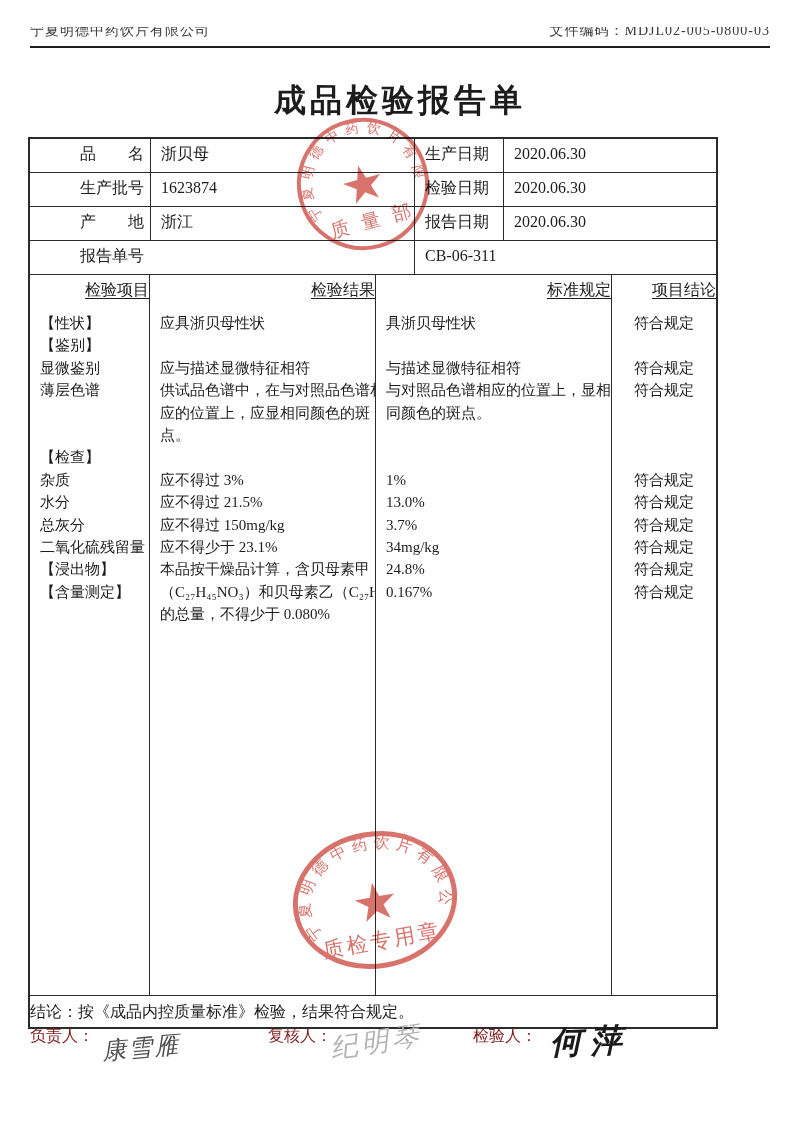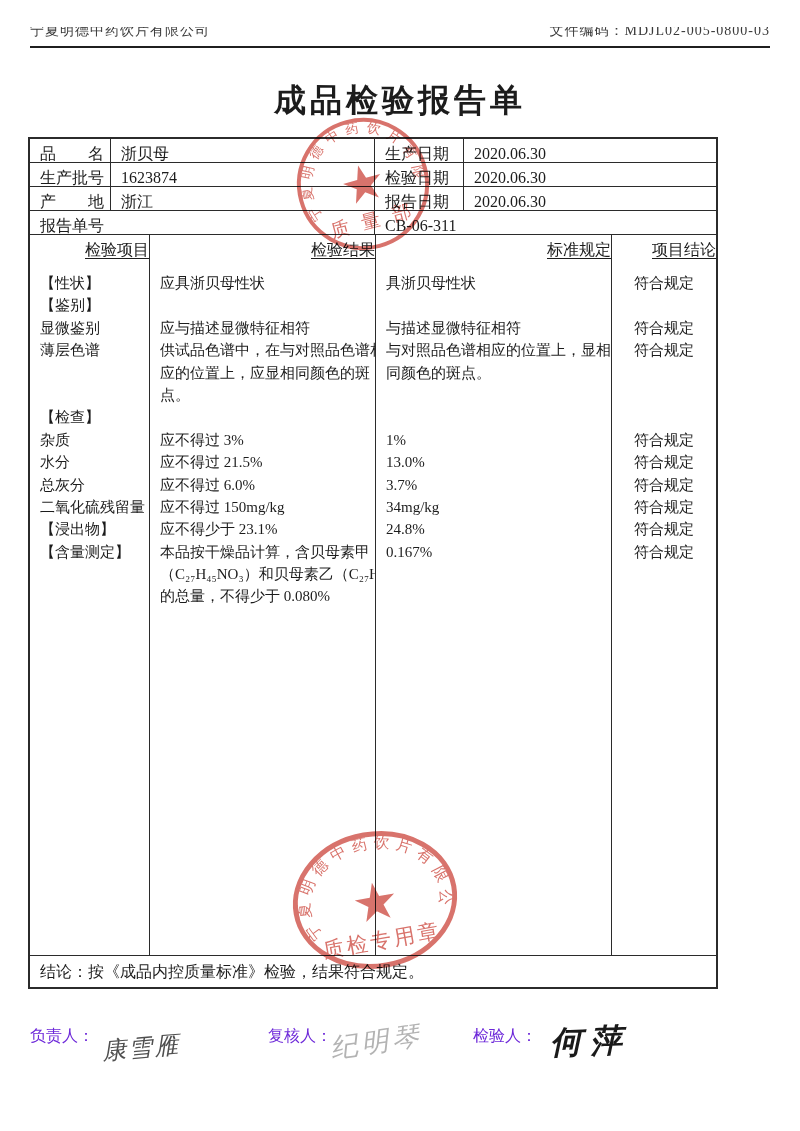--- a/index.html
+++ b/index.html
@@ -14,44 +14,44 @@
   .hdr-clip { position:absolute; top:27px; height:18px; overflow:hidden; color:#3a3a3a; }
   .hdr-clip .inner { display:block; margin-top:-5px; font-size:14px; letter-spacing:1px; white-space:nowrap; }
   .hdr-left  { left:30px;  width:320px; }
   .hdr-right { right:30px; width:330px; text-align:right; }
   .hdr-rule { position:absolute; left:30px; top:46px; width:740px; height:2px; background:#1f1f1f; }
   
   .title { position:absolute; top:79px; left:0; width:100%; text-align:center;
            font-size:32px; font-weight:bold; letter-spacing:4px; }
   
   .tbl { position:absolute; left:28px; top:137px; width:690px; border:2px solid #2b2b2b; background:transparent; }
-  .irow { display:grid; grid-template-columns:81px 264px 89px 1fr; height:24px; border-bottom:1px solid #2b2b2b; }
+  .irow { display:grid; grid-template-columns:81px 264px 89px 1fr; height:34px; border-bottom:1px solid #2b2b2b;padding-left:40px; }
   .irow:nth-child(4) { grid-template-columns:345px 1fr; }
   .cell { font-size:16px; line-height:30px; padding-left:10px; white-space:nowrap; overflow:hidden; }
   .cell.bl { border-right:1px solid #2b2b2b; }
   .cell.spread { display:flex; justify-content:space-between; padding:0 12px 0 10px; }
   
   .ihead { display:grid; grid-template-columns:120px 226px 236px 1fr; height:30px; }
   .ihead .hcell { font-size:16px; line-height:30px; text-align:right; }
   .ihead .hcell span { text-decoration:underline; text-underline-offset:3px; }
   .ihead .hcell.bl { border-right:1px solid #2b2b2b; }
   .ibody { display:grid; grid-template-columns:120px 226px 236px 1fr; height:690px; }
   .icol { padding:7px 0 0 10px; overflow:hidden; }
   .icol.bl { border-right:1px solid #2b2b2b; }
   .icol.ctr { text-align:center; padding-left:0; }
   .iline { height:22.4px; line-height:22.4px; font-size:15px; white-space:nowrap; }
-  .concl { border-top:1px solid #2b2b2b; height:32px; line-height:31px; font-size:16px; padding-left:10px; }
+  .concl { border-top:1px solid #2b2b2b; height:32px; line-height:31px; font-size:16px; }
   
   .stamp { position:absolute; mix-blend-mode:multiply; opacity:.82; }
   .stamp text { font-family:"Liberation Serif","DejaVu Serif",serif; }
   #stamp-top { left:288px; top:109px; }
   #stamp-bottom { left:280px; top:818px; }
   
   .sig-row { position:absolute; left:0; top:1022px; width:100%; height:70px; }
-  .sig-label { position:absolute; font-size:16px; color:#6d28d9; white-space:nowrap; }
+  .sig-label { position:absolute; font-size:16px; color:#7f1d1d; white-space:nowrap; }
   .sig-name { position:absolute; white-space:nowrap; }
   .sig-owner-label { left:30px; top:4px; }
   .sig-owner-name { left:102px; top:10px; font-size:24px; color:#4f4f4f; font-style:italic;
                     transform:rotate(-5deg); letter-spacing:2px; }
   .sig-review-label { left:268px; top:4px; }
   .sig-review-name { left:330px; top:2px; font-size:27px; color:#b3b3b3; font-style:italic;
                      transform:rotate(-8deg); letter-spacing:4px; }
   .sig-inspector-label { left:473px; top:4px; }
   .sig-inspector-name { left:550px; top:-2px; font-size:32px; font-weight:bold; color:#1a1a1a;
                         font-style:italic; transform:rotate(-2deg); letter-spacing:8px; }
@@ -124,21 +124,20 @@
       <div class="icol bl">
           <div class="iline">应具浙贝母性状</div>
           <div class="iline"></div>
           <div class="iline">应与描述显微特征相符</div>
           <div class="iline">供试品色谱中，在与对照品色谱相</div>
           <div class="iline">应的位置上，应显相同颜色的斑</div>
           <div class="iline">点。</div>
           <div class="iline"></div>
           <div class="iline">应不得过 3%</div>
           <div class="iline">应不得过 21.5%</div>
-          <div class="iline">应不得过 6.0%</div>
           <div class="iline">应不得过 150mg/kg</div>
           <div class="iline">应不得少于 23.1%</div>
           <div class="iline">本品按干燥品计算，含贝母素甲</div>
           <div class="iline">（C₂₇H₄₅NO₃）和贝母素乙（C₂₇H₄₃NO₃）</div>
           <div class="iline">的总量，不得少于 0.080%</div>
         </div>
       <div class="icol bl">
           <div class="iline">具浙贝母性状</div>
           <div class="iline"></div>
           <div class="iline">与描述显微特征相符</div>

